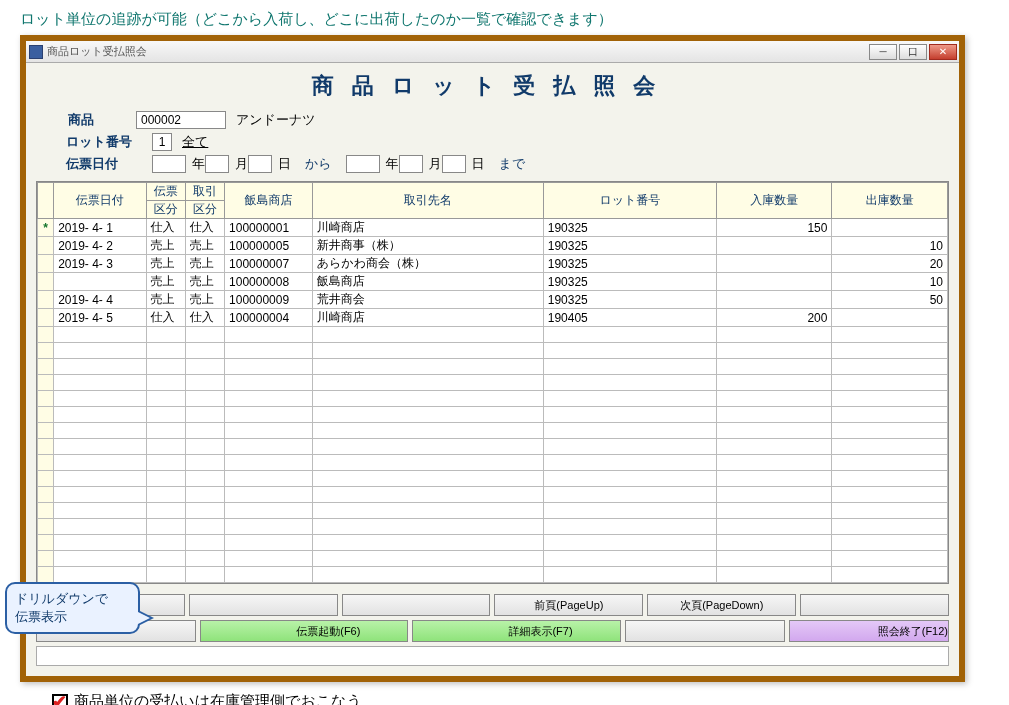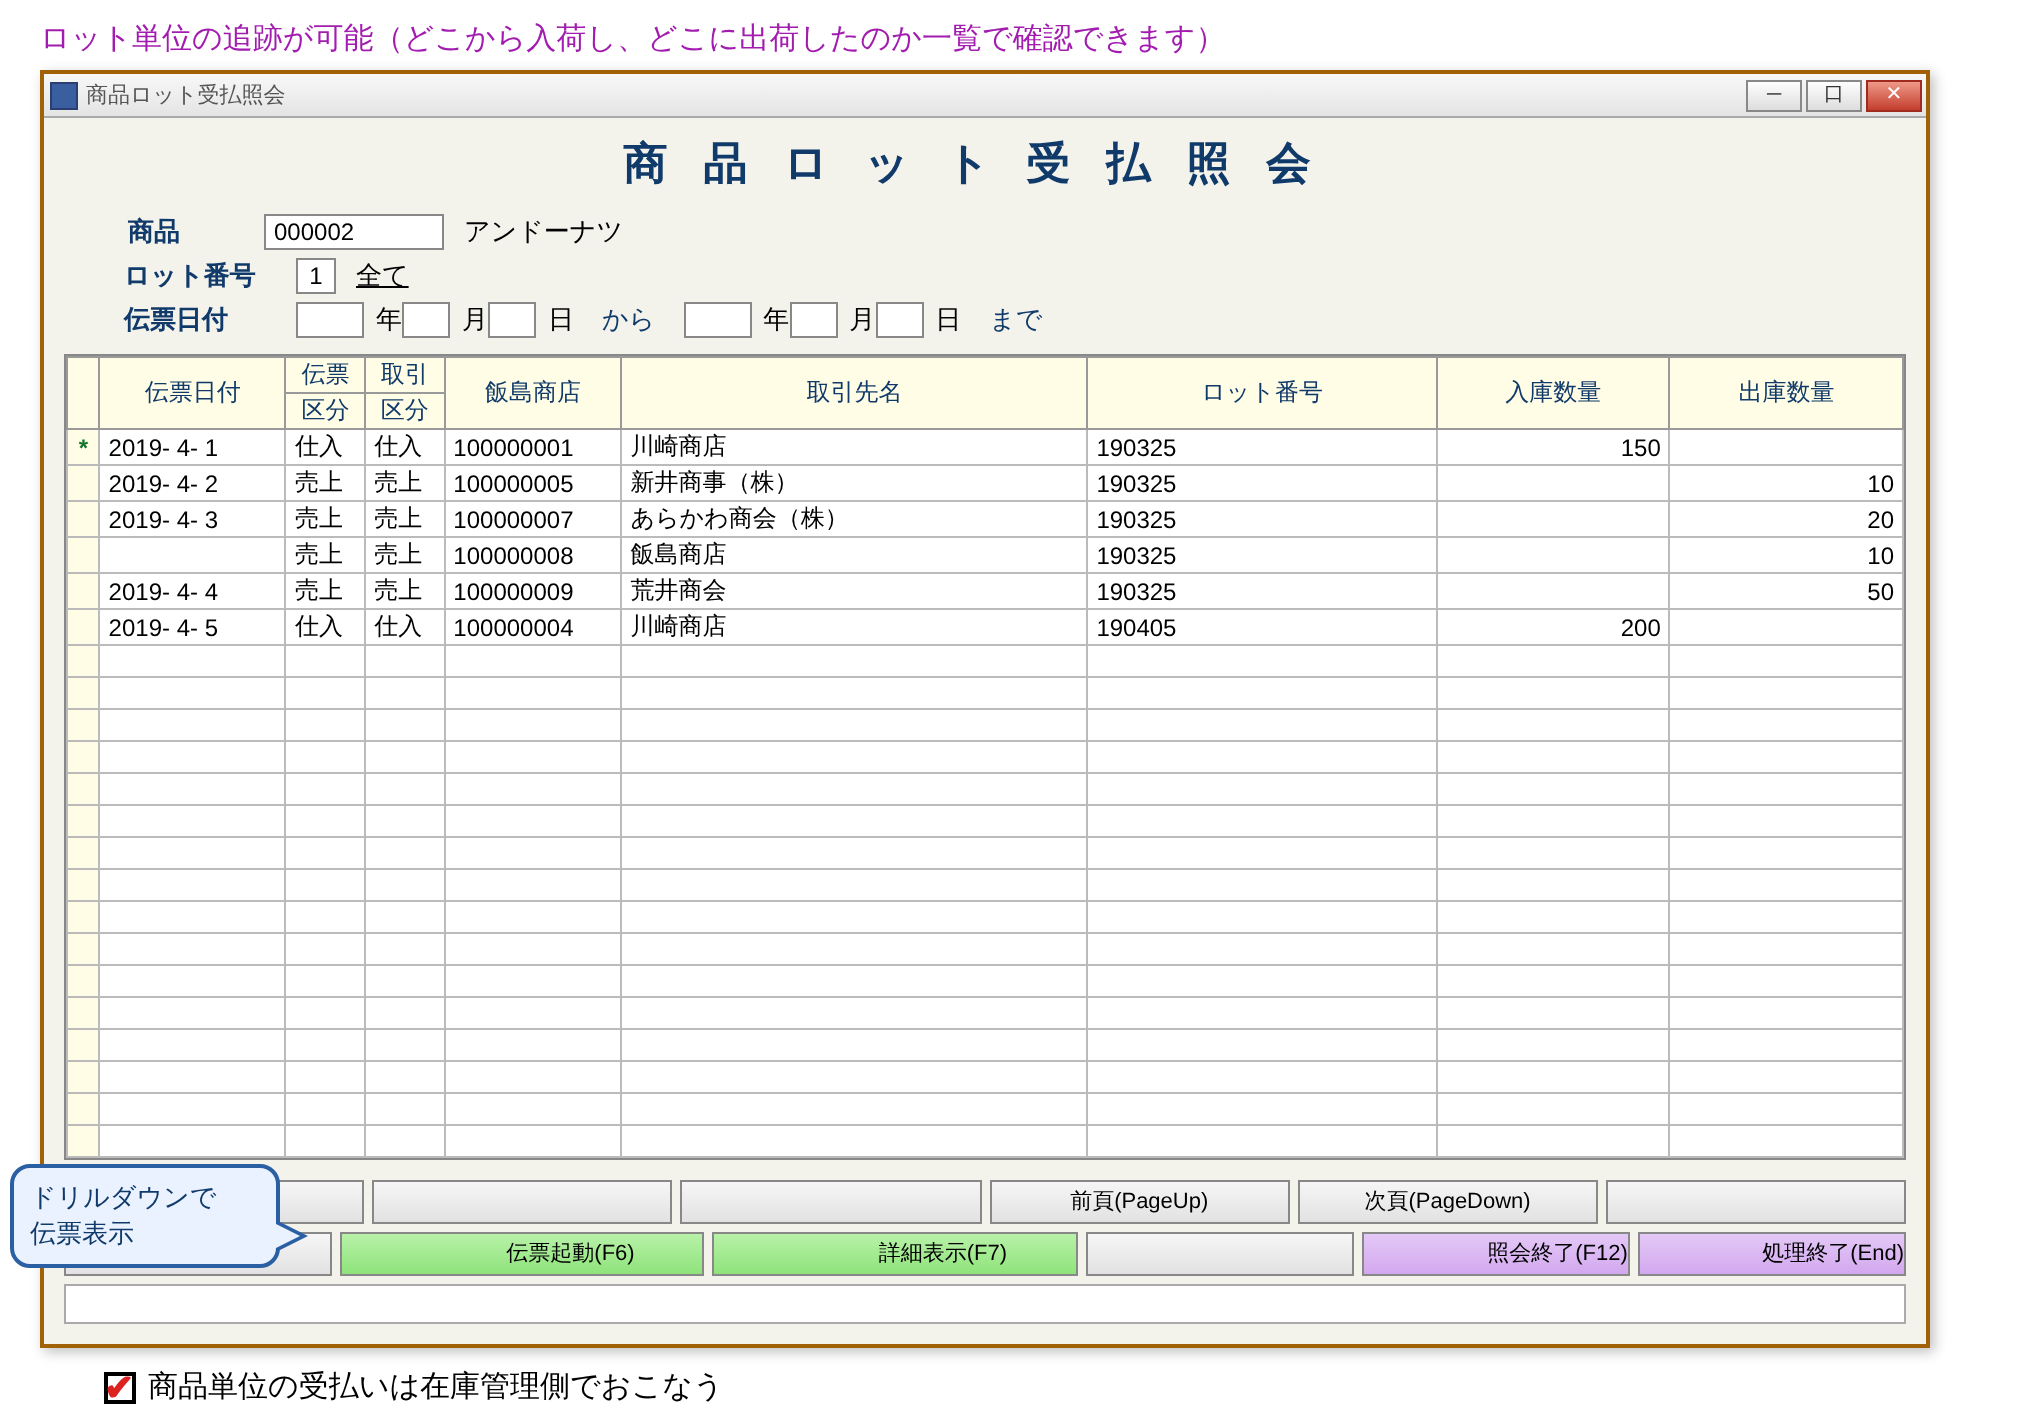--- a/index.html
+++ b/index.html
@@ -7,25 +7,25 @@
     margin: 0;
     padding: 10px 20px;
     font-family: "MS PGothic", "Meiryo", sans-serif;
     font-size: 13px;
     background: #fff;
     color: #000;
   }
   .caption-top {
     font-size: 15px;
     margin-bottom: 6px;
-    color: #a21caf;
+    color: #0f766e;
   }
   .window {
     width: 945px;
-    border: 2px solid #a16207;
+    border: 6px solid #a16207;
     box-shadow: 2px 2px 6px rgba(0,0,0,0.25);
     background: #f0f0f0;
     position: relative;
   }
   .titlebar {
     height: 22px;
     background: linear-gradient(#f8f8f8,#e4e4e4);
     border-bottom: 1px solid #aaa;
     display: flex;
     align-items: center;
@@ -542,21 +542,20 @@
         <div class="btn">前頁(PageUp)</div>
         <div class="btn">次頁(PageDown)</div>
         <div class="btn empty"></div>
       </div>
       <div class="btn-row">
         <div class="btn empty"></div>
         <div class="btn green">伝票起動(F6)</div>
         <div class="btn green">詳細表示(F7)</div>
         <div class="btn empty"></div>
         <div class="btn purple">照会終了(F12)</div>
-        <div class="btn purple">処理終了(End)</div>
       </div>
       <div class="msgbar"></div>
     </div>
   </div>
 </div>
 
 <div class="callout" style="white-space:pre-line;">ドリルダウンで
 伝票表示</div>
 </div>
 

